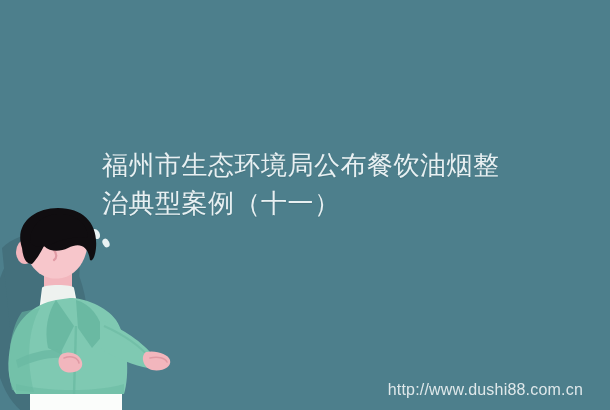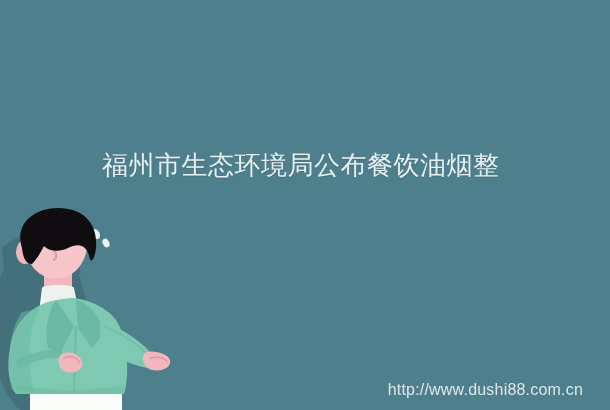--- a/index.html
+++ b/index.html
@@ -143,17 +143,18 @@
       <g>
         <path d="M146 144 C 156 142, 168 146, 170 152 C 172 159, 162 164, 152 162 C 143 160, 140 148, 146 144 Z" fill="#f2b6bd"></path>
         <path d="M150 150 C 158 148, 165 150, 167 154" stroke="#e09aa4" stroke-width="1.6" fill="none" stroke-linecap="round"></path>
       </g>
 
     </svg>
   </div>
 
   <div class="title-block">
     <div class="title-line">福州市生态环境局公布餐饮油烟整</div>
+    <div class="title-line">治典型案例（十一）</div>
   </div>
 
   <div class="watermark">http://www.dushi88.com.cn</div>
 
 </div>
 
 </body></html>

